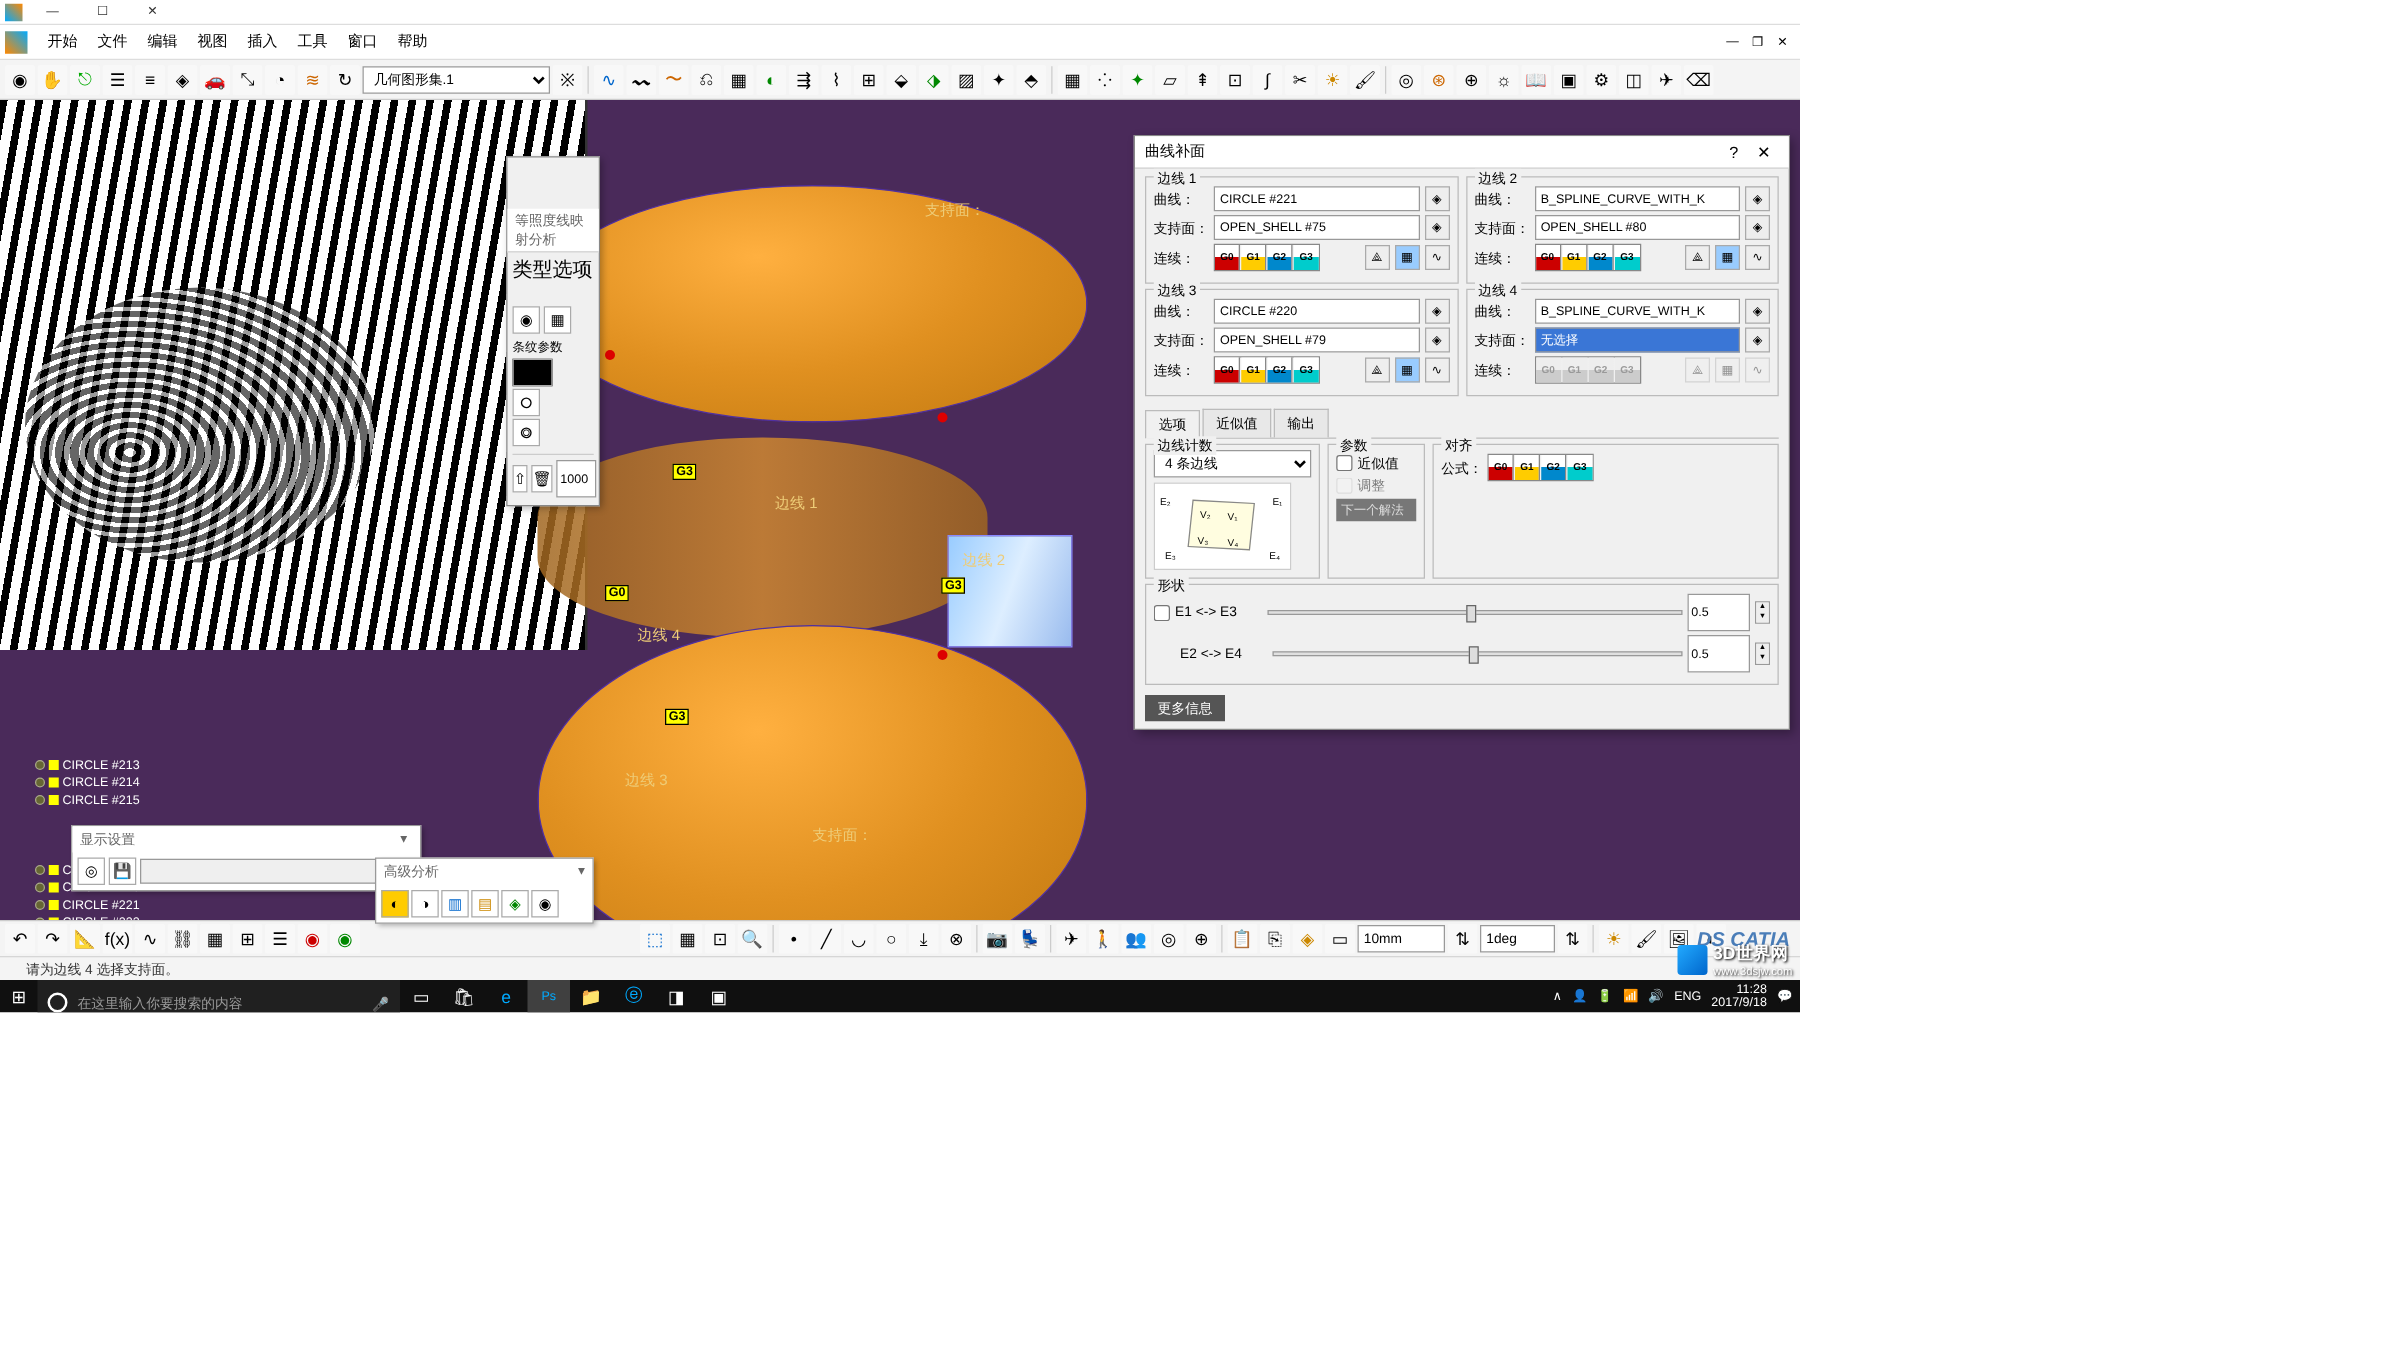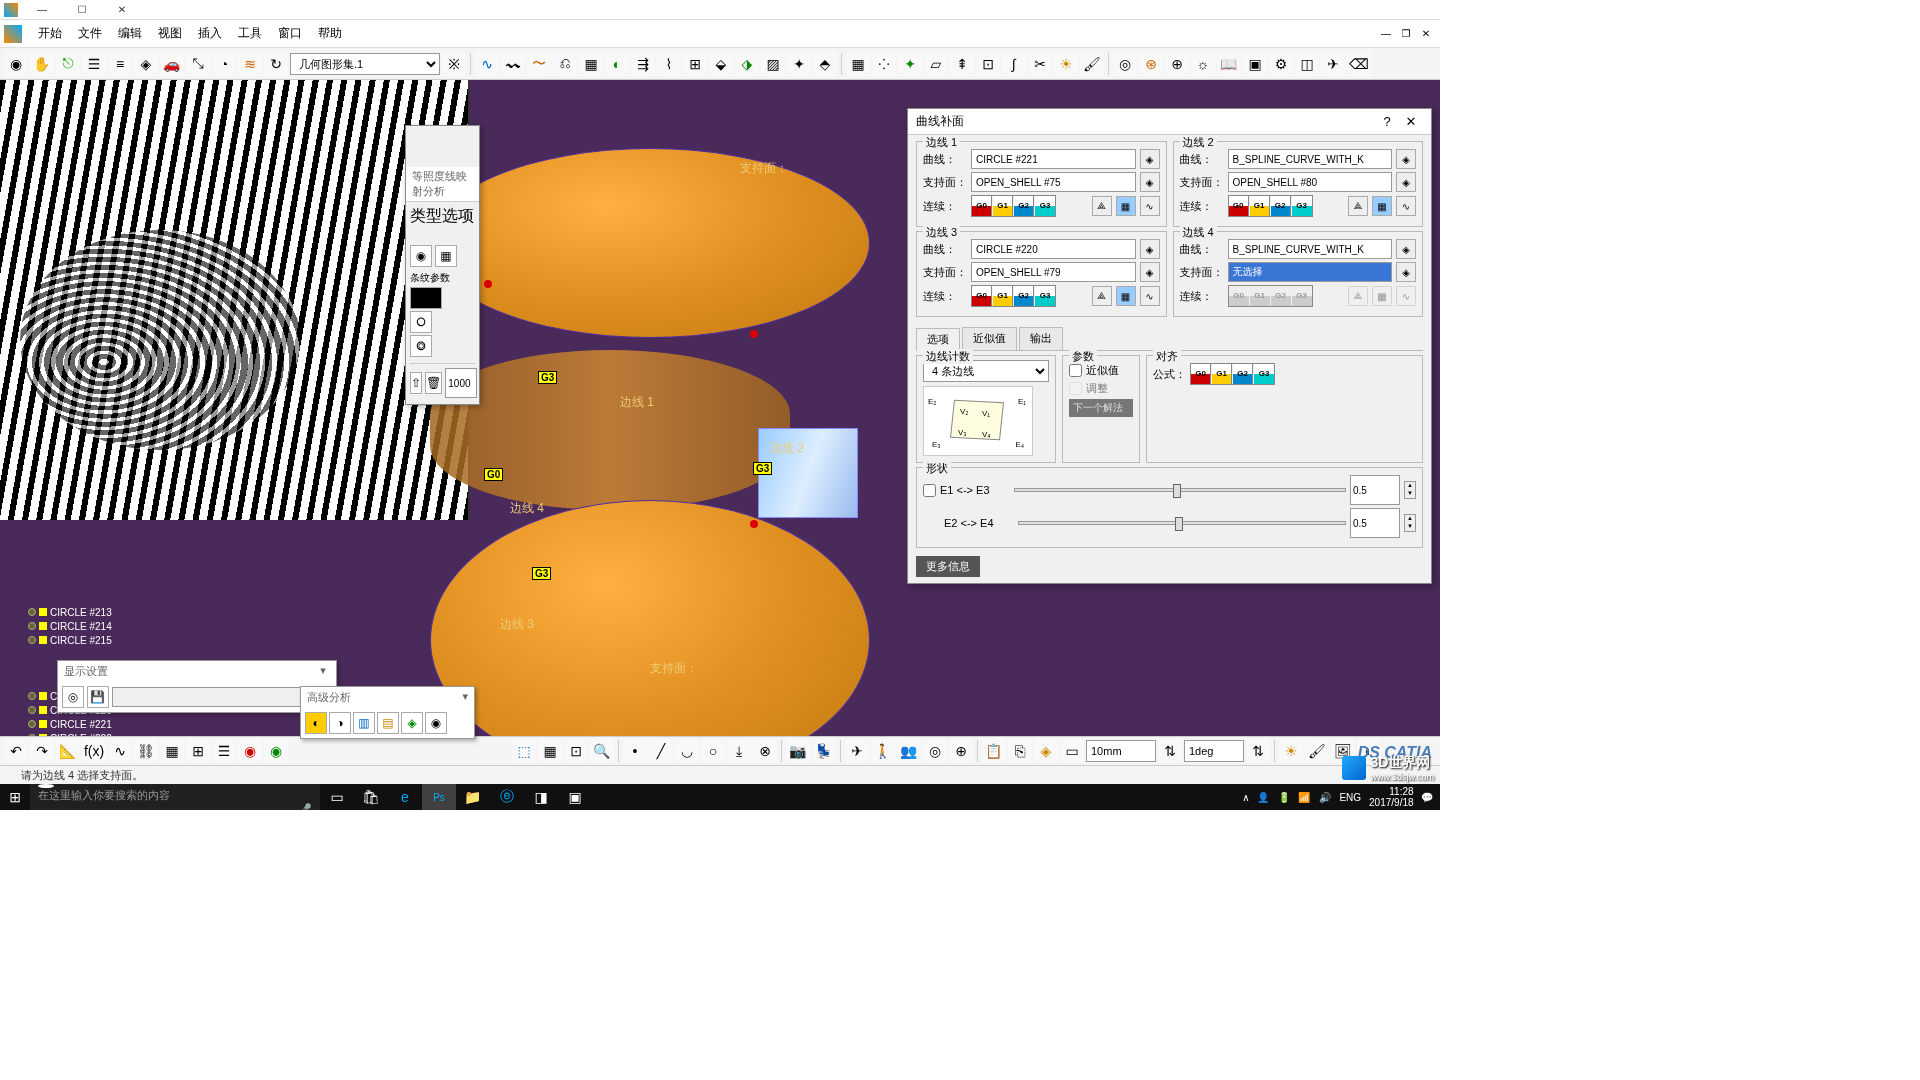--- a/index.html
+++ b/index.html
@@ -94,21 +94,21 @@
 
 .toolbar.bottom { position: absolute; bottom: 44px; left: 0; right: 0; height: 30px; border-top: 1px solid #ccc; border-bottom: 1px solid #ccc; }
 .statusbar { position: absolute; bottom: 26px; left: 0; right: 0; height: 18px; background: #f4f4f4; padding: 2px 21px; font-size: 11px; color: #333; display: flex; align-items: center; }
 .catia-logo { position: absolute; right: 8px; bottom: 48px; font-size: 16px; font-style: italic; color: #4a7db8; font-weight: bold; }
 .wm { position: absolute; right: 6px; bottom: 28px; display: flex; align-items: center; gap: 4px; color: #fff; font-size: 14px; font-weight: bold; text-shadow: 1px 1px 2px #000; z-index: 60; }
 .wm .cube { width: 24px; height: 24px; background: linear-gradient(135deg,#2af,#06c); border-radius: 3px; }
 
 
 .taskbar { position: absolute; bottom: 0; left: 0; right: 0; height: 26px; background: #101010; display: flex; align-items: center; color: #fff; font-size: 11px; }
 .taskbar .start { width: 30px; text-align: center; font-size: 14px; }
-.taskbar .search { display: flex; align-items: flex-start; background: #202020; height: 26px; padding: 0 8px; width: 290px; flex-direction: column; }
+.taskbar .search { display: flex; align-items: flex-end; background: #202020; height: 26px; padding: 0 8px; width: 290px; }
 .taskbar .search .o { width: 16px; height: 16px; border: 2px solid #fff; border-radius: 50%; margin-right: 8px; }
 .taskbar .tb { width: 34px; height: 26px; display: flex; align-items: center; justify-content: center; font-size: 14px; }
 .taskbar .tray { margin-left: auto; display: flex; align-items: center; gap: 8px; padding: 0 6px; font-size: 10px; }
 
 .diagram-box { position: relative; width: 110px; height: 70px; background: #fff; border: 1px solid #ccc; }
 .diagram-box .patch-d { position: absolute; left: 28px; top: 14px; width: 50px; height: 38px; background: #fffde0; border: 1px solid #888; transform: skew(-6deg, 3deg); }
 .diagram-box .lbl-d { position: absolute; font-size: 8px; }
 
 .slider-track { flex: 1; height: 4px; background: #e0e0e0; border: 1px solid #999; position: relative; }
 .slider-thumb { position: absolute; left: 48%; top: -5px; width: 8px; height: 14px; background: #ddd; border: 1px solid #666; }

